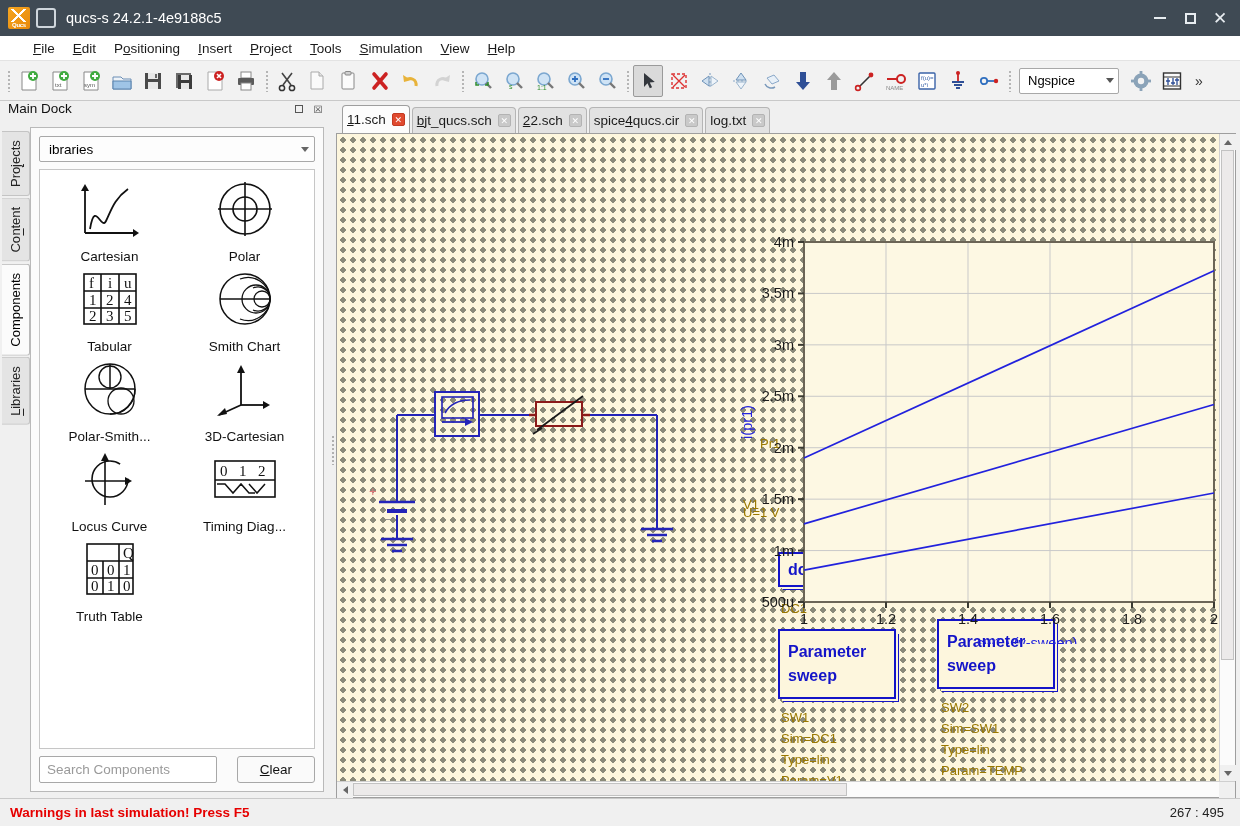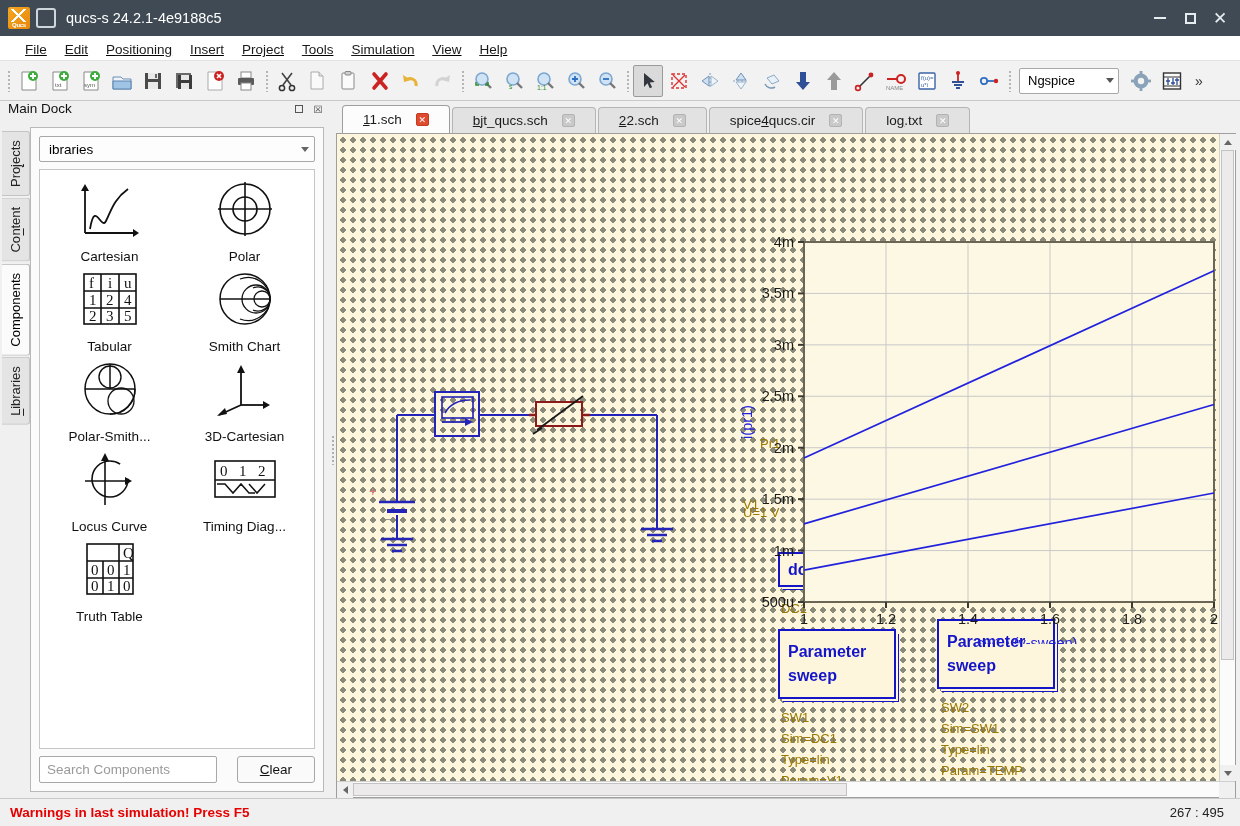--- a/index.html
+++ b/index.html
@@ -42,22 +42,22 @@
   .wbtn {
     width:28px; height:26px; display:flex; align-items:center; justify-content:center;
     color:#e7ecf0; font-size:13px;
   }
   .wbtn .mn{ display:block; width:12px; height:2px; background:#e7ecf0; }
   .wbtn .mx{ display:block; width:11px; height:11px; border:2px solid #e7ecf0; }
   .wbtn .cl{ font-size:17px; line-height:1; }
 
   
   .menubar {
-    height:25px; background:#fff; display:flex; align-items:flex-end;
-    border-bottom:1px solid #e3e3e3; padding-left:16px; flex:0 0 25px;text-decoration:underline;
+    height:25px; background:#fff; display:flex; align-items:center;
+    border-bottom:1px solid #e3e3e3; padding-left:24px; flex:0 0 25px;
   }
   .menu-item { padding:3px 9px; font-size:13.5px; color:#1a1a1a; }
   .menu-item u { text-decoration:underline; }
 
   
   .toolbar {
     height:40px; background:#f2f2f2; display:flex; align-items:center;
     border-bottom:1px solid #c9c9c9; padding:0 4px; flex:0 0 40px; gap:1px;
   }
   .tb { width:30px; height:32px; display:flex; align-items:center; justify-content:center; position:relative; }
@@ -131,21 +131,21 @@
   .clear-btn u{ text-decoration:underline; }
 
   .vsplit { width:6px; background:#f0f0f0; display:flex; align-items:center; justify-content:center; flex:0 0 6px;}
   .vsplit::before{ content:""; width:2px; height:30px;
     background-image:radial-gradient(#b0b0b0 40%, transparent 41%); background-size:2px 4px; }
 
   
   .editor { flex:1; display:flex; flex-direction:column; min-width:0; padding:2px 4px 0 0; }
   .tabbar { height:30px; display:flex; align-items:flex-end; padding-left:6px; gap:2px; flex:0 0 30px; }
   .tab {
-    height:26px; display:flex; align-items:center; gap:14px; padding:0 20px;
+    height:26px; display:flex; align-items:center; gap:6px; padding:0 4px;
     background:#e2e2e2; border:1px solid #b5b5b5; border-bottom:none;
     border-radius:4px 4px 0 0; font-size:13.5px; color:#1a1a1a;margin-top:16px;
   }
   .tab.active { background:#fcfcfc; height:28px; border-color:#9e9e9e; }
   .tab u{ text-decoration:underline; }
   .tab .x {
     width:13px; height:13px; background:#c9c9c9; color:#fff; font-size:9px;
     display:flex; align-items:center; justify-content:center; border-radius:2px;
     border:1px solid #b3b3b3;
   }

